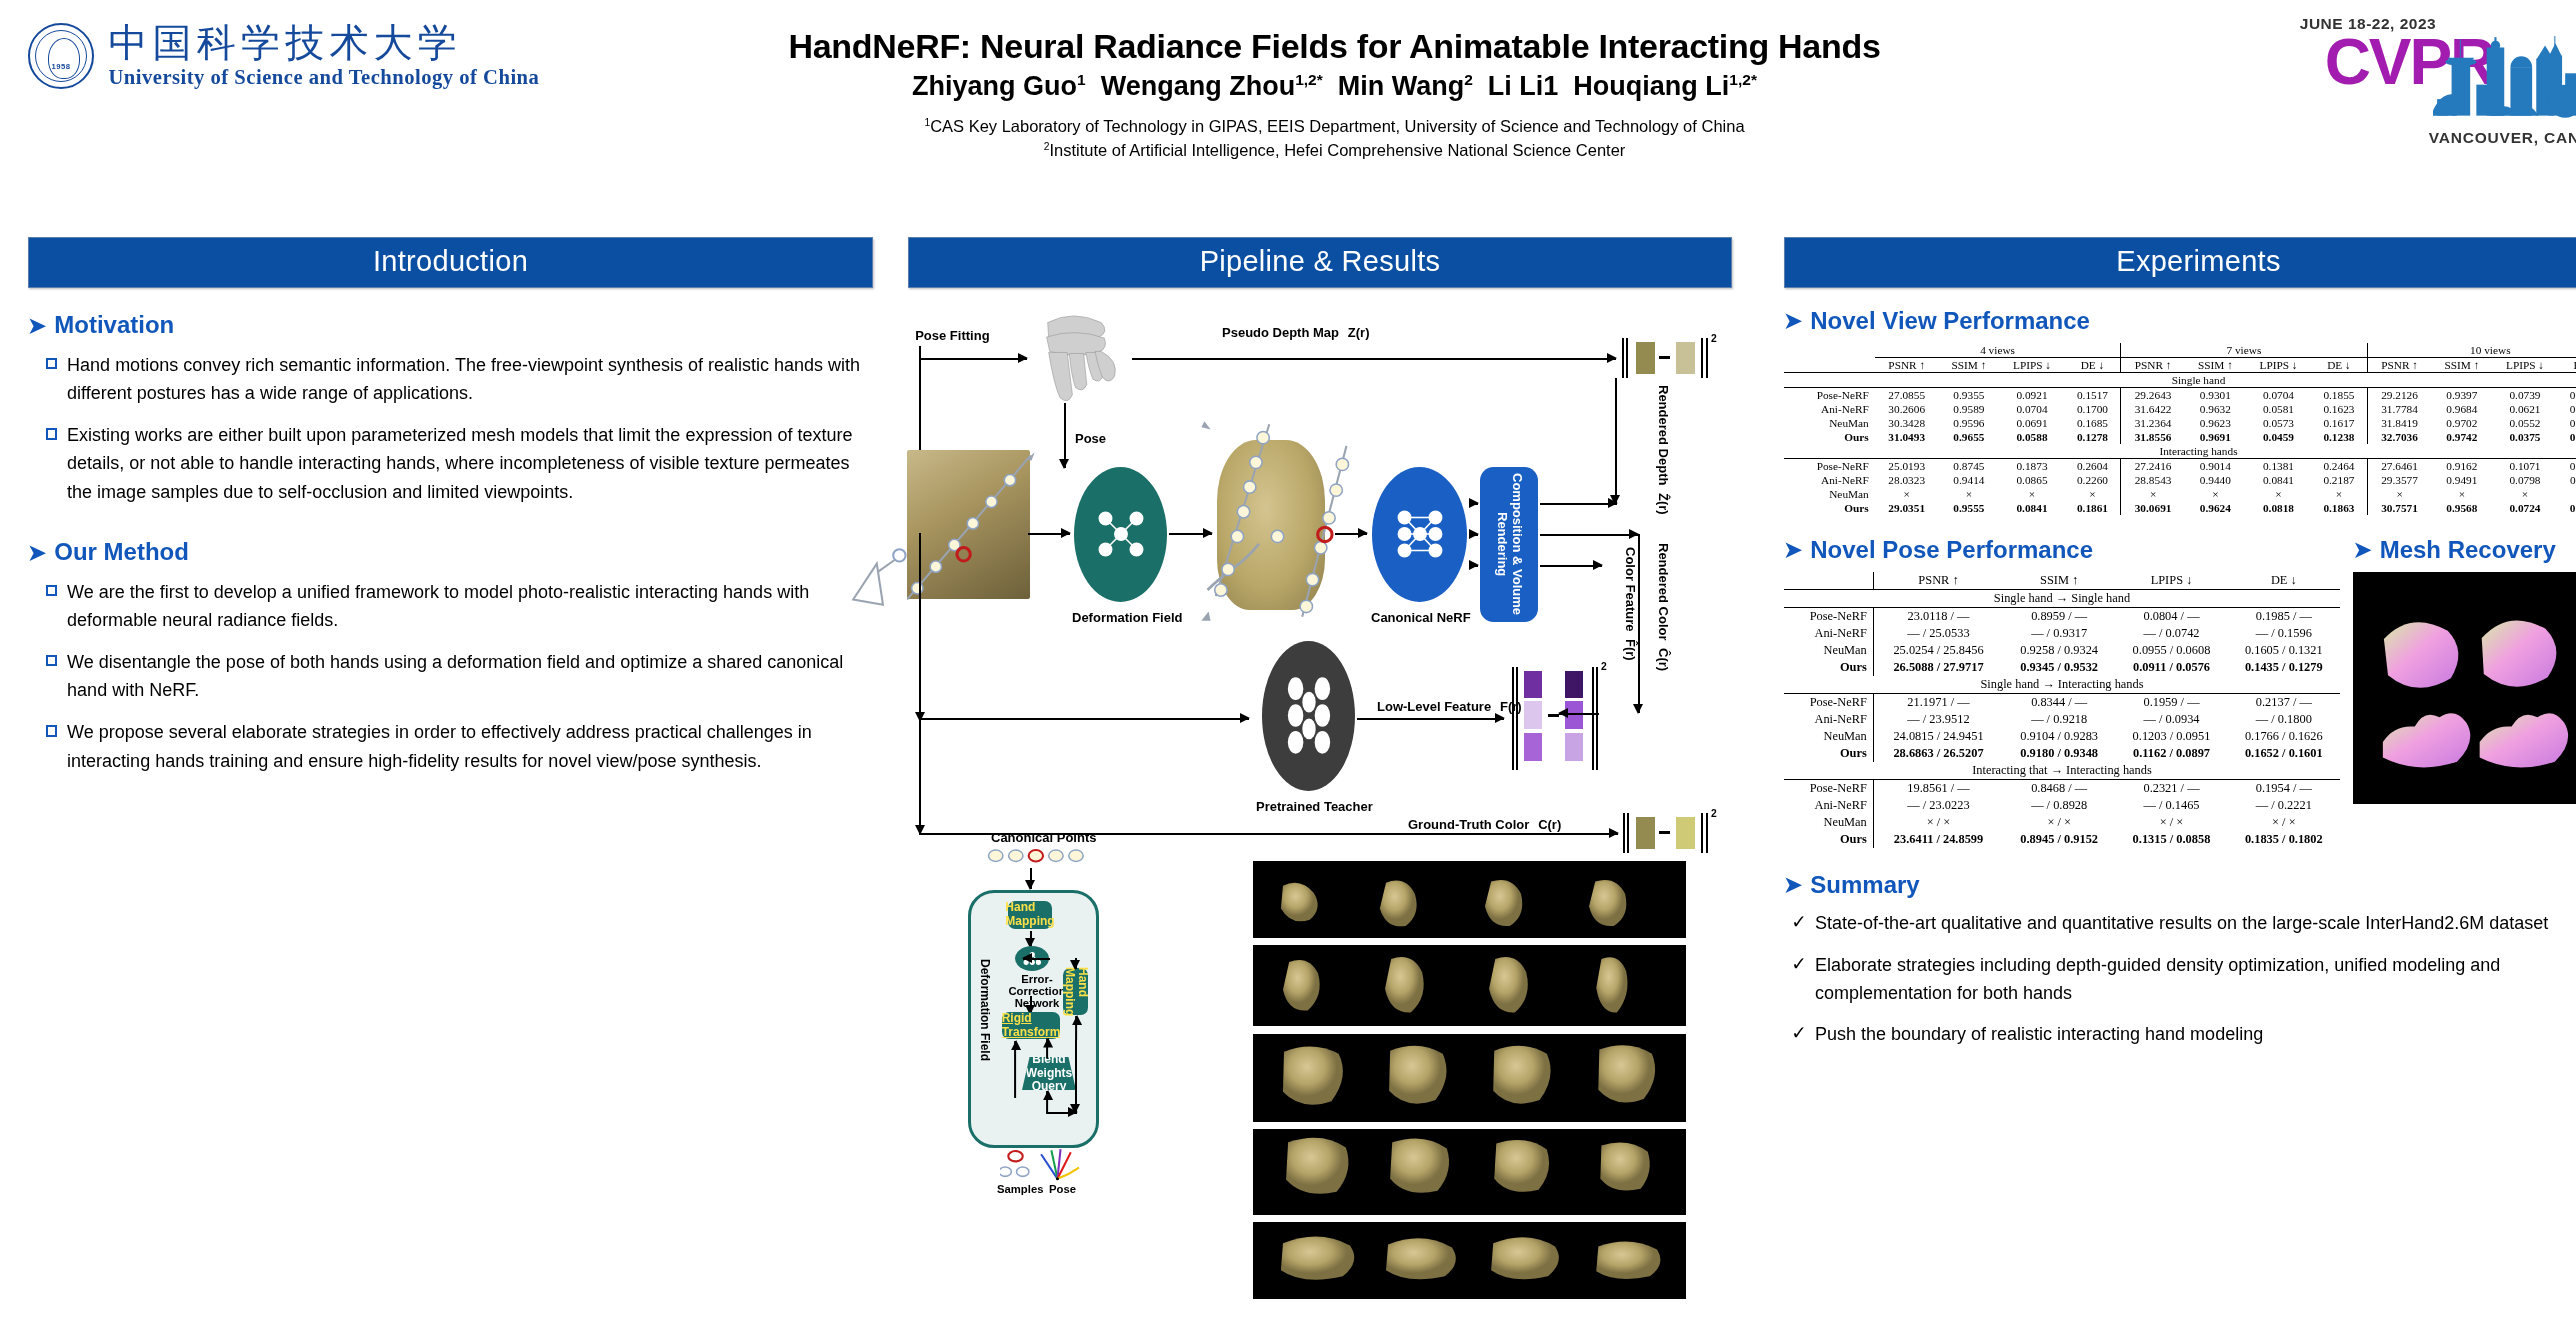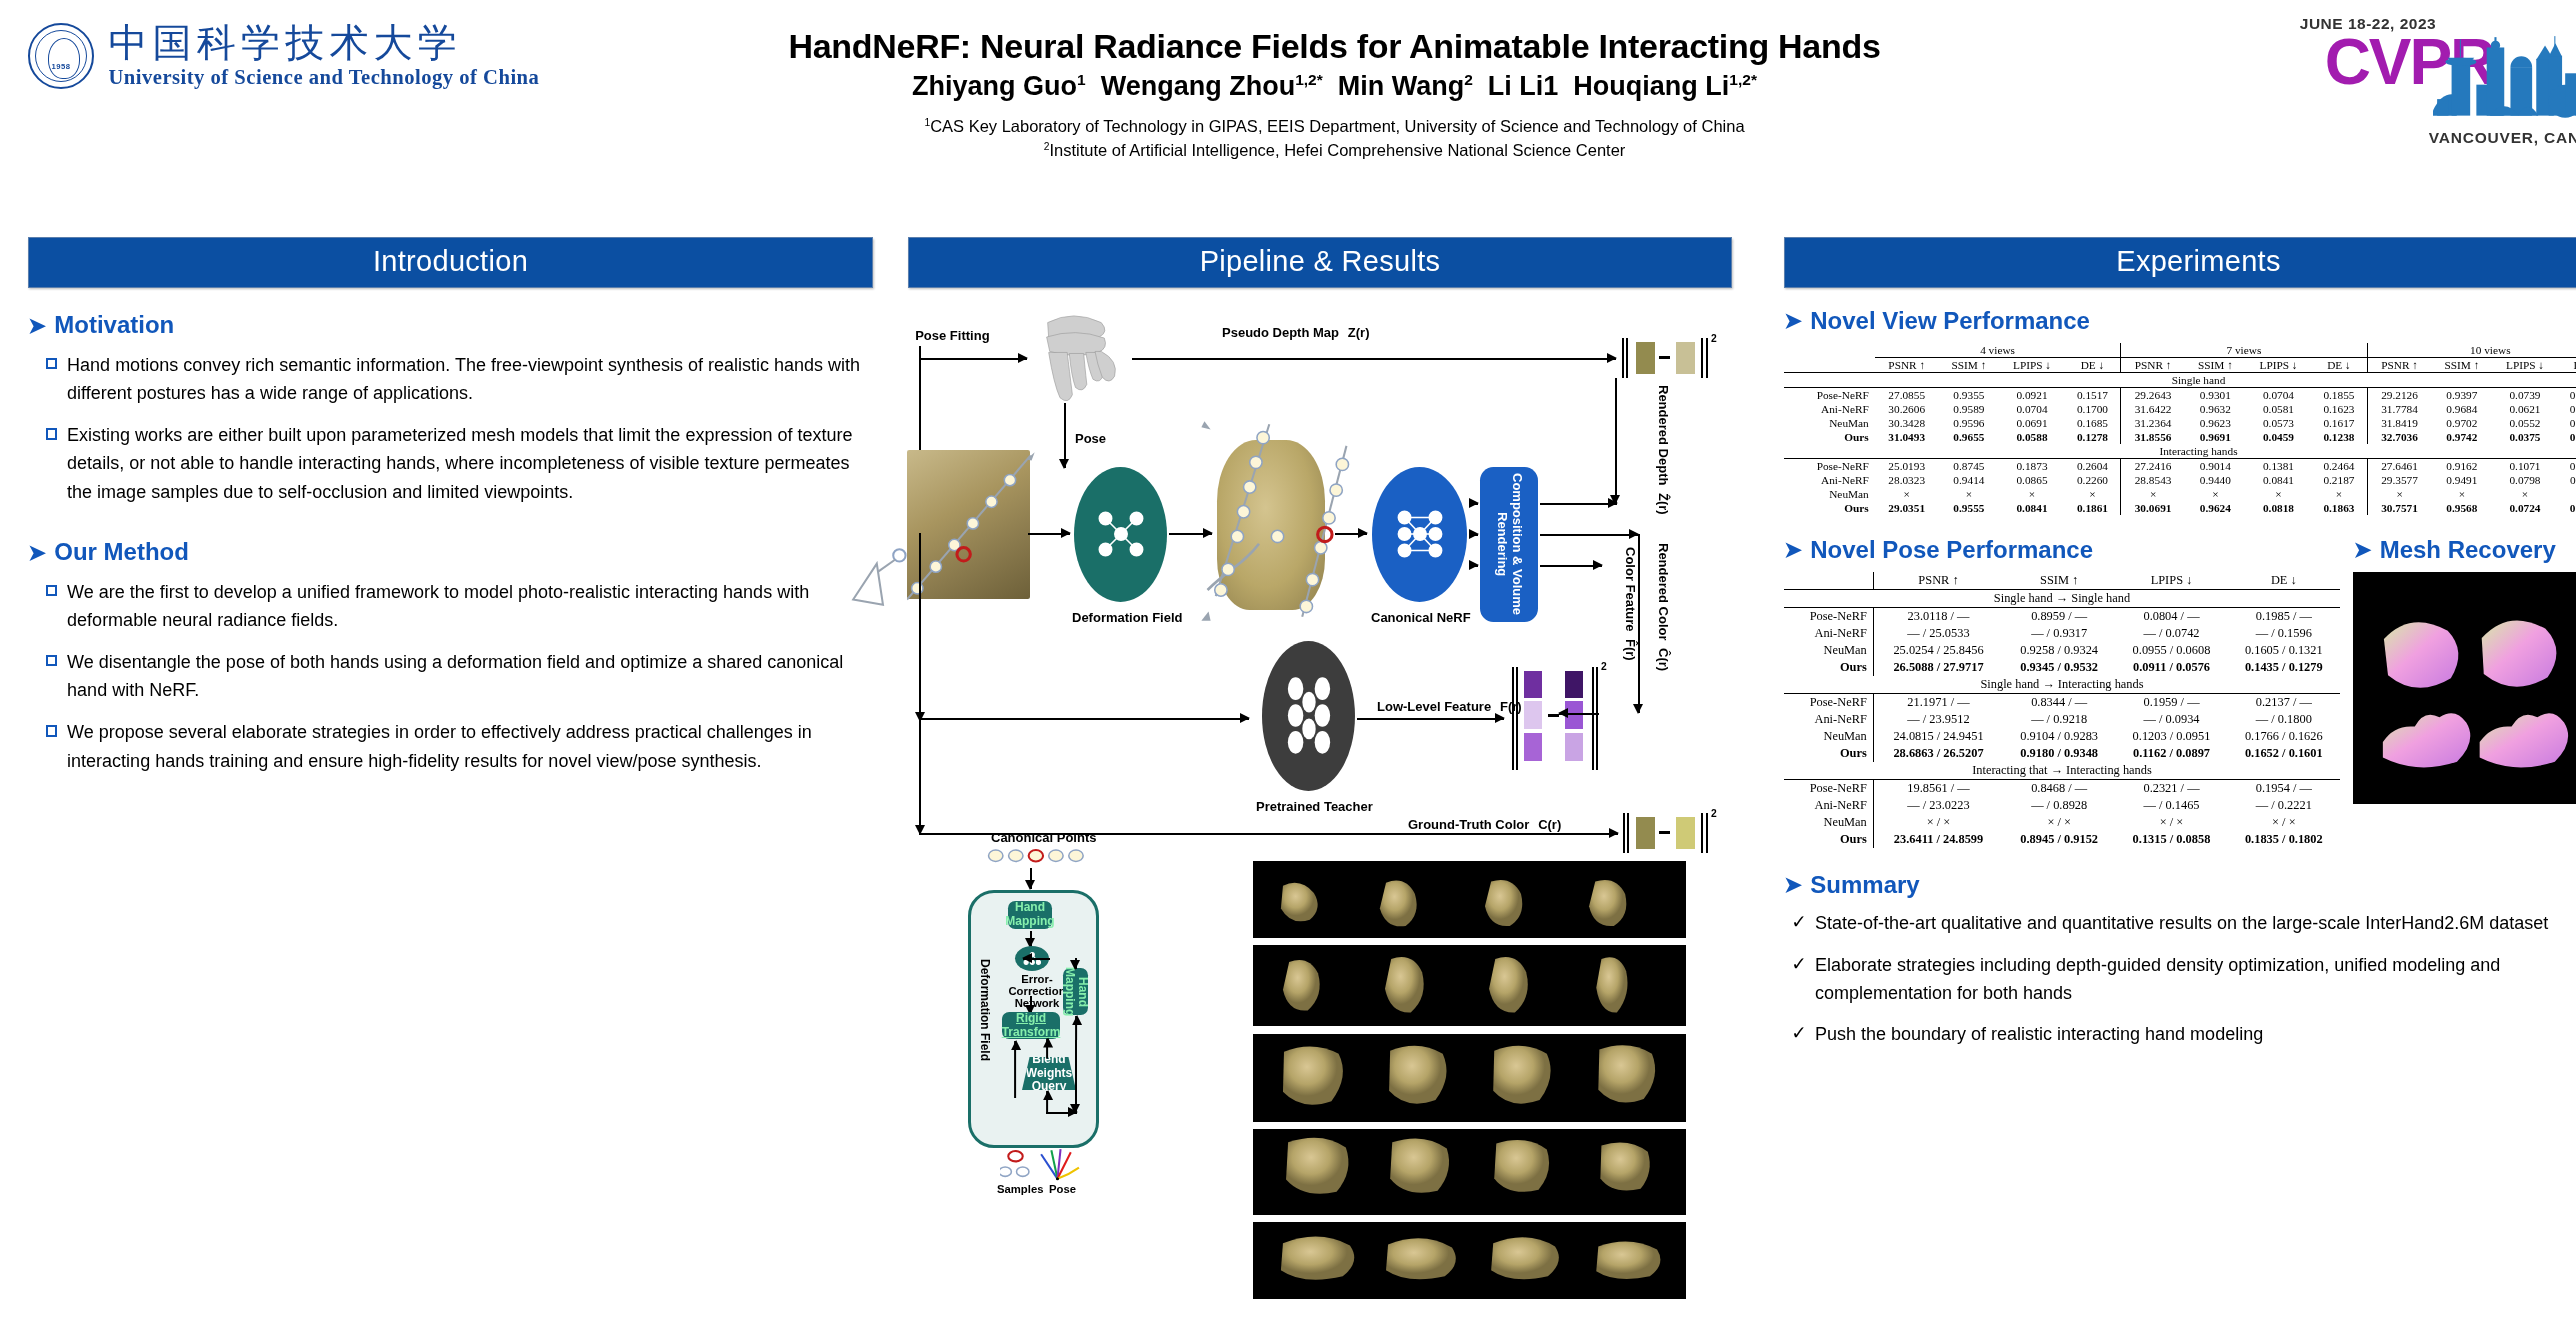--- a/index.html
+++ b/index.html
@@ -76,22 +76,22 @@
                     border-top:5.7px solid transparent; border-bottom:5.7px solid transparent; }
   .arrow-v { position:absolute; width:2.1px; background:#000; }
   .arrow-v::after { content:""; position:absolute; bottom:-1px; left:-4.6px; border-top:10.3px solid #000;
                     border-left:5.7px solid transparent; border-right:5.7px solid transparent; }
   .hand-img { position:absolute; border-radius:2.1px; }
   .bar { position:absolute; }
   .dbl { position:absolute; width:2.1px; background:#000; }
 
   
   .def-panel { position:absolute; border:3.6px solid #1a6f68; border-radius:26px; background:#e9f2f1; }
-  .def-box { position:absolute; background:#1a6f68; color:#86efac; border-radius:7.2px;
-             display:flex; align-items:center; justify-content:center; text-align:center;
+  .def-box { position:absolute; background:#1a6f68; color:#fde047; border-radius:7.2px;
+             display:flex; align-items:center; justify-content:center; text-align:left;
              font-size:12px; font-weight:bold; line-height:1.15; }
   .def-trap { position:absolute; background:#1a6f68; color:#fff; display:flex; align-items:center;
               justify-content:center; text-align:center; font-size:12px; font-weight:bold; line-height:1.15;
               clip-path: polygon(14% 0, 86% 0, 100% 100%, 0 100%); }
 
   
   .strip { position:absolute; background:#000; }
 
   
   table.res { border-collapse: collapse; font-family:"Liberation Serif", serif; width:100%; }

